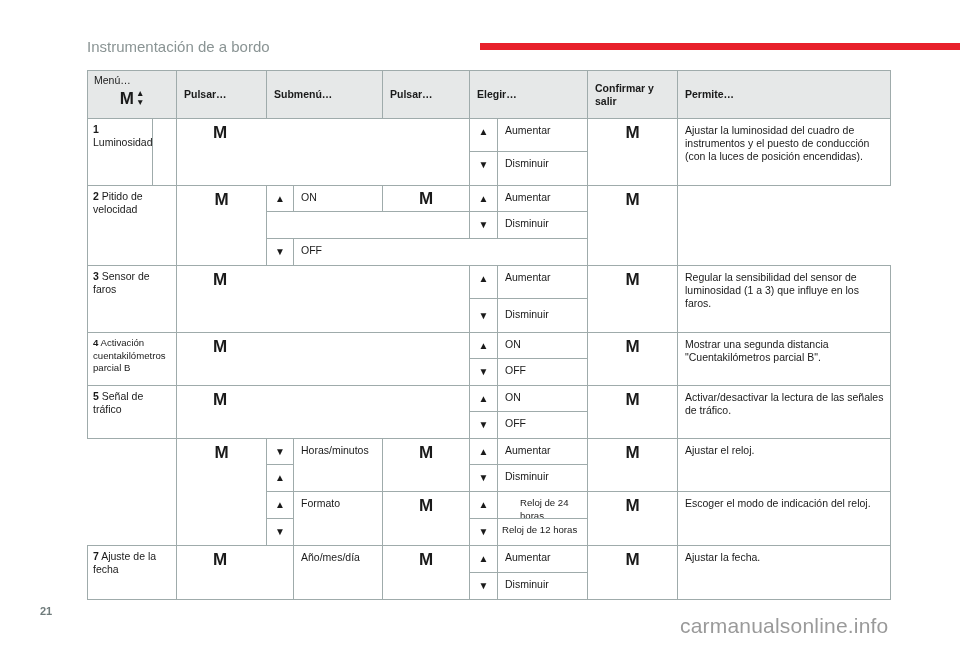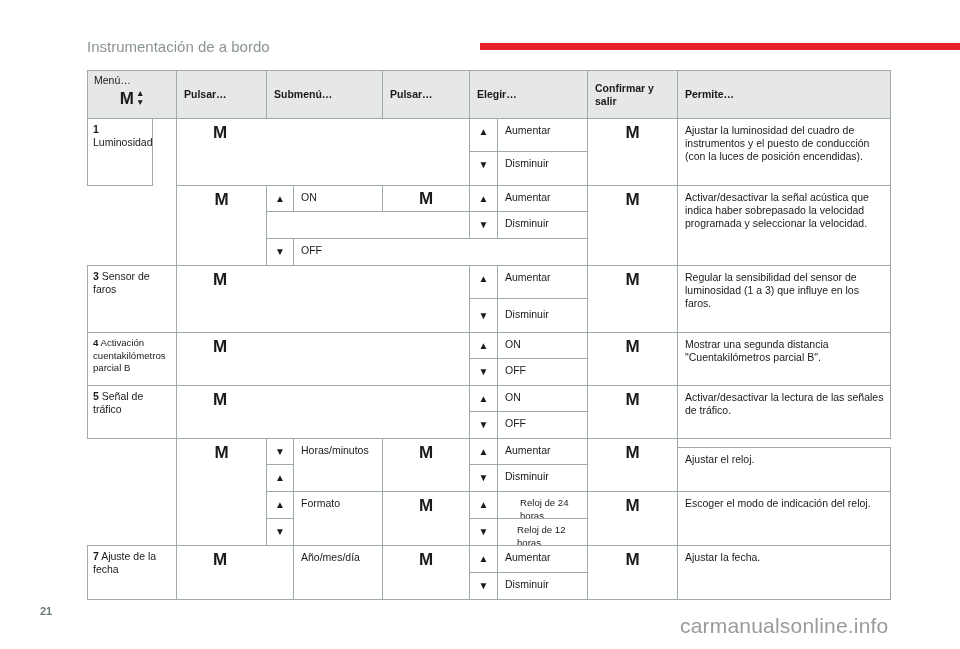--- a/index.html
+++ b/index.html
@@ -51,33 +51,33 @@
 
   <div class="c lbl" style="left:87px;top:118px;width:66px;height:68px;"><b>1</b> <span>Luminosidad</span></div>
   <div class="c m m-left" style="left:176px;top:118px;width:294px;height:68px;">M</div>
   <div class="c arr" style="left:469px;top:118px;width:29px;height:34px;">▲</div>
   <div class="c txt" style="left:497px;top:118px;width:91px;height:34px;">Aumentar</div>
   <div class="c arr" style="left:469px;top:151px;width:29px;height:35px;">▼</div>
   <div class="c txt" style="left:497px;top:151px;width:91px;height:35px;">Disminuir</div>
   <div class="c m" style="left:587px;top:118px;width:91px;height:68px;">M</div>
   <div class="c desc" style="left:677px;top:118px;width:214px;height:68px;">Ajustar la luminosidad del cuadro de instrumentos y el puesto de conducción (con la luces de posición encendidas).</div>
 
+  <div class="c lbl" style="left:87px;top:185px;width:90px;height:81px;"><b>2</b> <span>Pitido de velocidad</span></div>
   <div class="c m" style="left:176px;top:185px;width:91px;height:81px;">M</div>
   <div class="c arr" style="left:266px;top:185px;width:28px;height:27px;">▲</div>
   <div class="c txt" style="left:293px;top:185px;width:90px;height:27px;">ON</div>
   <div class="c m" style="left:382px;top:185px;width:88px;height:27px;padding-top:4px;">M</div>
   <div class="c arr" style="left:469px;top:185px;width:29px;height:27px;">▲</div>
   <div class="c txt" style="left:497px;top:185px;width:91px;height:27px;">Aumentar</div>
   <div class="c" style="left:266px;top:211px;width:204px;height:28px;"></div>
   <div class="c arr" style="left:469px;top:211px;width:29px;height:28px;">▼</div>
   <div class="c txt" style="left:497px;top:211px;width:91px;height:28px;">Disminuir</div>
   <div class="c arr" style="left:266px;top:238px;width:28px;height:28px;">▼</div>
   <div class="c txt" style="left:293px;top:238px;width:295px;height:28px;">OFF</div>
   <div class="c m" style="left:587px;top:185px;width:91px;height:81px;">M</div>
-  <div class="c desc" style="left:677px;top:185px;width:214px;height:81px;">Activar/desactivar la señal acústica que indica haber sobrepasado la velocidad programada y seleccionar la velocidad.</div>
 
   <div class="c lbl" style="left:87px;top:265px;width:90px;height:68px;"><b>3</b> <span>Sensor de faros</span></div>
   <div class="c m m-left" style="left:176px;top:265px;width:294px;height:68px;">M</div>
   <div class="c arr" style="left:469px;top:265px;width:29px;height:34px;">▲</div>
   <div class="c txt" style="left:497px;top:265px;width:91px;height:34px;">Aumentar</div>
   <div class="c arr" style="left:469px;top:298px;width:29px;height:35px;padding-top:10px;">▼</div>
   <div class="c txt" style="left:497px;top:298px;width:91px;height:35px;padding-top:9px;">Disminuir</div>
   <div class="c m" style="left:587px;top:265px;width:91px;height:68px;">M</div>
   <div class="c desc" style="left:677px;top:265px;width:214px;height:68px;">Regular la sensibilidad del sensor de luminosidad (1 a 3) que influye en los faros.</div>
 
@@ -103,30 +103,30 @@
 
   <div class="c arr" style="left:266px;top:438px;width:28px;height:27px;">▼</div>
   <div class="c arr" style="left:266px;top:464px;width:28px;height:28px;">▲</div>
   <div class="c txt" style="left:293px;top:438px;width:90px;height:54px;">Horas/minutos</div>
   <div class="c m" style="left:382px;top:438px;width:88px;height:54px;">M</div>
   <div class="c arr" style="left:469px;top:438px;width:29px;height:27px;">▲</div>
   <div class="c txt" style="left:497px;top:438px;width:91px;height:27px;">Aumentar</div>
   <div class="c arr" style="left:469px;top:464px;width:29px;height:28px;">▼</div>
   <div class="c txt" style="left:497px;top:464px;width:91px;height:28px;">Disminuir</div>
   <div class="c m" style="left:587px;top:438px;width:91px;height:54px;">M</div>
-  <div class="c desc" style="left:677px;top:438px;width:214px;height:54px;margin-top:9px;">Ajustar el reloj.</div>
+  <div class="c desc" style="left:677px;top:438px;width:214px;height:54px;">Ajustar el reloj.</div>
 
   <div class="c arr" style="left:266px;top:491px;width:28px;height:28px;">▲</div>
   <div class="c arr" style="left:266px;top:518px;width:28px;height:28px;">▼</div>
   <div class="c txt" style="left:293px;top:491px;width:90px;height:55px;">Formato</div>
   <div class="c m" style="left:382px;top:491px;width:88px;height:55px;">M</div>
   <div class="c arr" style="left:469px;top:491px;width:29px;height:28px;">▲</div>
   <div class="c txt small" style="left:497px;top:491px;width:91px;height:40px;padding-left:22px;">Reloj de 24 horas</div>
   <div class="c arr" style="left:469px;top:518px;width:29px;height:28px;">▼</div>
-  <div class="c txt small" style="left:497px;top:518px;width:91px;height:28px;padding-left:19px;">Reloj de 12 horas</div>
+  <div class="c txt small" style="left:497px;top:518px;width:91px;height:28px;padding-left:4px;">Reloj de 12 horas</div>
   <div class="c m" style="left:587px;top:491px;width:91px;height:55px;">M</div>
   <div class="c desc" style="left:677px;top:491px;width:214px;height:55px;">Escoger el modo de indicación del reloj.</div>
 
   <div class="c lbl" style="left:87px;top:545px;width:90px;height:55px;"><b>7</b> <span>Ajuste de la fecha</span></div>
   <div class="c m" style="left:176px;top:545px;width:118px;height:55px;text-align:left;padding-left:36px;">M</div>
   <div class="c txt" style="left:293px;top:545px;width:90px;height:55px;">Año/mes/día</div>
   <div class="c m" style="left:382px;top:545px;width:88px;height:55px;">M</div>
   <div class="c arr" style="left:469px;top:545px;width:29px;height:28px;">▲</div>
   <div class="c txt" style="left:497px;top:545px;width:91px;height:28px;">Aumentar</div>
   <div class="c arr" style="left:469px;top:572px;width:29px;height:28px;">▼</div>

